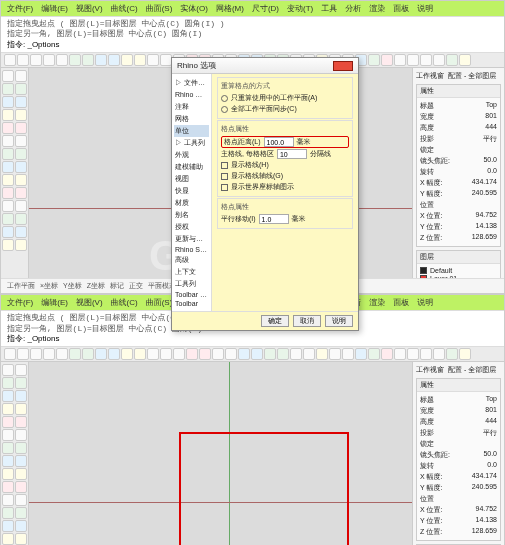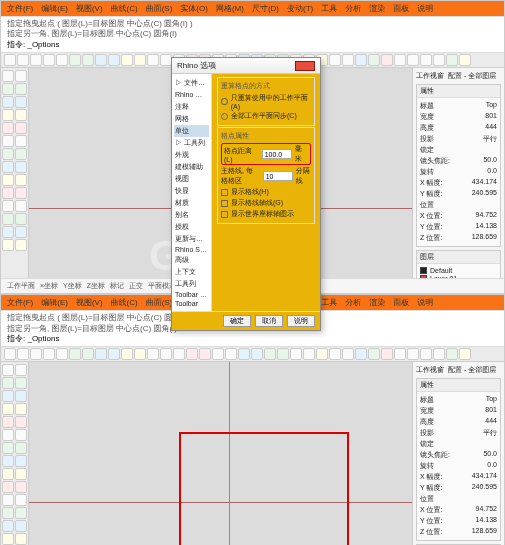--- a/index.html
+++ b/index.html
@@ -1,20 +1,20 @@
 <!DOCTYPE html>
 <html><head>
 <meta charset="utf-8">
 <style>
   * { box-sizing: border-box; margin: 0; padding: 0; }
   body { width: 505px; font-family: "Microsoft YaHei", Arial, sans-serif; font-size: 8px; background: #fff; color: #222; }
   .instance { position: relative; width: 505px; border: 1px solid #ccc; background: #fff; }
-  .menubar { display: flex; gap: 8px; padding: 2px 6px; background: #f97316; border-bottom: 1px solid #ddd; font-size: 8px; color: #333; text-align: right; }
+  .menubar { display: flex; gap: 8px; padding: 2px 6px; background: #bef264; border-bottom: 1px solid #ddd; font-size: 8px; color: #333; text-align: right; }
   .cmd-area { padding: 2px 6px; background: #fff; border-bottom: 1px solid #ddd; font-size: 8px; line-height: 1.3; }
-  .cmd-row { color: #555; }
+  .cmd-row { color: #555; font-family: Liberation Mono, monospace; }
   .cmd-input { width: 100%; border: none; outline: none; font-size: 8px; }
   .toolbar { display: flex; flex-wrap: wrap; gap: 1px; padding: 1px 3px; background: #ebebeb; border-bottom: 1px solid #ccc; }
   .tbtn { width: 12px; height: 12px; background: #fafafa; border: 1px solid #ccc; border-radius: 2px; display: inline-flex; align-items: center; justify-content: center; font-size: 7px; }
   .tbtn.g { background: #e8f5e9; } .tbtn.b { background: #e3f2fd; } .tbtn.y { background: #fffde7; } .tbtn.r { background: #ffebee; }
   .main { display: flex; height: 210px; background: #dcdcdc; }
   .vtb { display: flex; flex-direction: column; gap: 1px; padding: 2px 1px; background: #ebebeb; border-right: 1px solid #ccc; }
   .vtb.col2 { flex-direction: row; }
   .vtb.col2 .col { display: flex; flex-direction: column; gap: 1px; }
   .viewport { flex: 1; position: relative; background: #dcdcdc; }
   .axis-v { position: absolute; top: 0; bottom: 0; width: 1px; background: #6a6; }
@@ -23,21 +23,21 @@
   .wmark { position: absolute; font-weight: 700; color: #e9e9e9; font-size: 42px; letter-spacing: 1px; pointer-events: none; }
   .panels { width: 92px; padding: 3px; font-size: 7px; background: #f5f5f5; border-left: 1px solid #ccc; display: flex; flex-direction: column; gap: 3px; overflow: hidden; }
   .panel { border: 1px solid #ccc; background: #fafafa; }
   .panel h4 { font-size: 7px; font-weight: normal; padding: 1px 3px; background: #eee; border-bottom: 1px solid #ddd; }
   .panel .body { padding: 2px 3px; }
   .prop-row { display: flex; justify-content: space-between; margin: 1px 0; }
   .layer-row { display: flex; align-items: center; gap: 3px; margin: 1px 0; }
   .sw { width: 7px; height: 7px; border: 1px solid #444; }
   .statusbar { display: flex; gap: 5px; padding: 2px 6px; background: #f5f5f5; border-top: 1px solid #ddd; font-size: 7px; color: #555; }
   
-  .dialog { position: absolute; left: 170px; top: 56px; width: 150px; background: #eab308; border: 1px solid #888; box-shadow: 2px 2px 6px rgba(0,0,0,.25); z-index: 10; }
+  .dialog { position: absolute; left: 170px; top: 56px; width: 188px; background: #fef9c3; border: 1px solid #888; box-shadow: 2px 2px 6px rgba(0,0,0,.25); z-index: 10; }
   .dlg-title { display: flex; justify-content: space-between; align-items: center; padding: 2px 5px; background: linear-gradient(#fdfdfd,#ececec); border-bottom: 1px solid #ccc; font-size: 8px; }
   .dlg-close { width: 20px; height: 10px; background: #e74c3c; border: 1px solid #8b1b0f; }
   .dlg-body { display: flex; font-size: 7px; }
   .dlg-tree { width: 40px; padding: 3px 2px; border-right: 1px solid #ddd; background: #fff; }
   .dlg-tree div { padding: 1px 1px; white-space: nowrap; overflow: hidden; text-overflow: ellipsis; }
   .dlg-tree .sel { background: #cde; }
   .dlg-form { flex: 1; padding: 3px 5px; }
   .grp { border: 1px solid #ddd; padding: 3px; margin-bottom: 1px; }
   .grp h5 { font-size: 7px; font-weight: normal; margin-bottom: 2px; color: #555; }
   .frow { display: flex; align-items: center; gap: 3px; margin: 1px 0; }
@@ -287,20 +287,28 @@
             </div>
           <div class="frow">
               <span class="check"></span>
               <span>显示格线轴线(G)</span>
             </div>
           <div class="frow">
               <span class="check"></span>
               <span>显示世界座标轴图示</span>
             </div>
         </div>
+        <div class="grp">
+          <h5>格点属性</h5>
+          <div class="frow">
+            <span>平行移动(I)</span>
+            <input type="text" value="1.0" style="">
+            <span>毫米</span>
+          </div>
+        </div>
       </div>
     </div>
     <div class="dlg-btns">
       <button>确定</button>
       <button>取消</button>
       <button>说明</button>
     </div>
   </div>
 
   <div class="statusbar">

